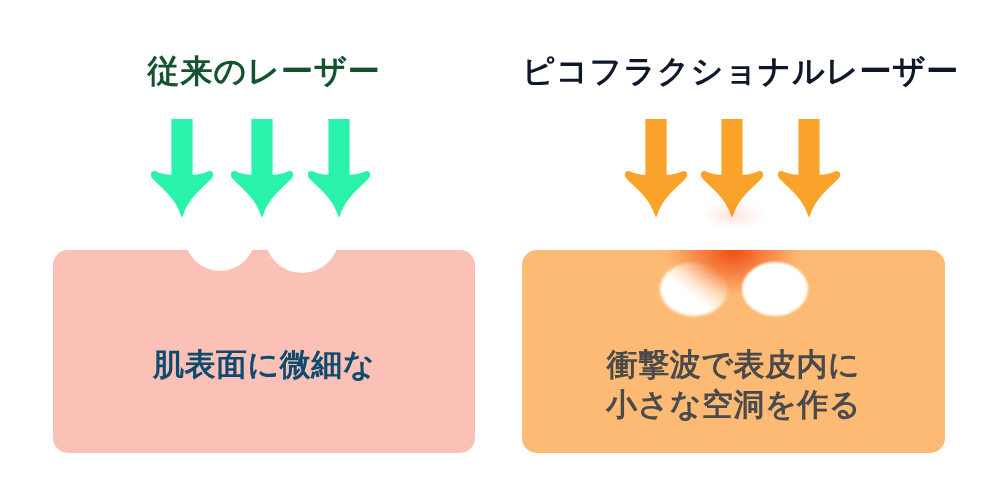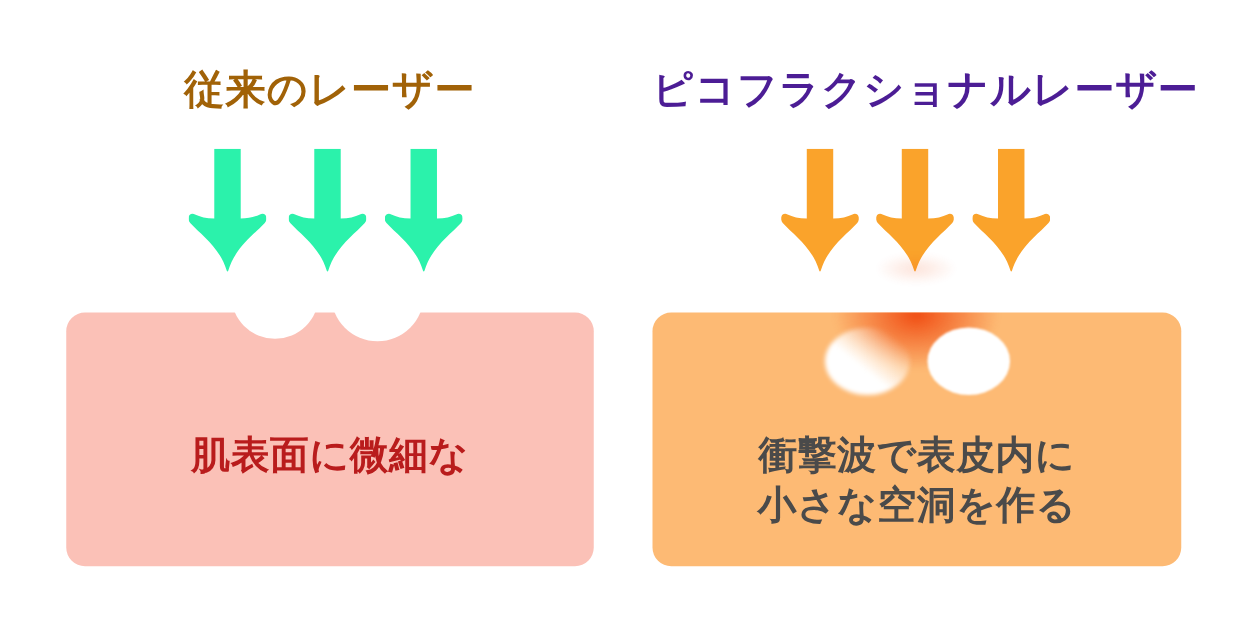--- a/index.html
+++ b/index.html
@@ -63,43 +63,43 @@
     left:220px; top:12px; width:66px; height:54px;
     background:#ffffff; filter: blur(1px);
   }
 </style>
 </head>
 <body>
 
 <div class="canvas">
 
   <div class="panel">
-    <h2 class="title title-left" style="color: #a16207;">従来のレーザー</h2>
+    <h2 class="title title-left" style="color: #14532d;">従来のレーザー</h2>
 
     <svg class="arrow p0a0" viewBox="0 0 64 104" style="fill: rgb(43, 242, 171);">
       <path d="M21 0 H43 V58 C49.5 58 55 56.5 59 54.6 C63.5 52.5 66.5 57.8 63 61.7 C53.5 72 38.5 82 32.6 101.5 C32.4 102.3 31.6 102.3 31.4 101.5 C25.5 82 10.5 72 1 61.7 C-2.5 57.8 0.5 52.5 5 54.6 C9 56.5 14.5 58 21 58 Z"></path>
     </svg>
     <svg class="arrow p0a1" viewBox="0 0 64 104" style="fill: rgb(43, 242, 171);">
       <path d="M21 0 H43 V58 C49.5 58 55 56.5 59 54.6 C63.5 52.5 66.5 57.8 63 61.7 C53.5 72 38.5 82 32.6 101.5 C32.4 102.3 31.6 102.3 31.4 101.5 C25.5 82 10.5 72 1 61.7 C-2.5 57.8 0.5 52.5 5 54.6 C9 56.5 14.5 58 21 58 Z"></path>
     </svg>
     <svg class="arrow p0a2" viewBox="0 0 64 104" style="fill: rgb(43, 242, 171);">
       <path d="M21 0 H43 V58 C49.5 58 55 56.5 59 54.6 C63.5 52.5 66.5 57.8 63 61.7 C53.5 72 38.5 82 32.6 101.5 C32.4 102.3 31.6 102.3 31.4 101.5 C25.5 82 10.5 72 1 61.7 C-2.5 57.8 0.5 52.5 5 54.6 C9 56.5 14.5 58 21 58 Z"></path>
     </svg>
 
     <div class="skin skin-left" style="background-color: rgb(251, 193, 183);">
-      <p class="desc" style="color: #b91c1c;">
+      <p class="desc" style="color: #0c4a6e;">
         <span>肌表面に微細な</span><br>
       </p>
     </div>
     <div class="hole hole1"></div>
     <div class="hole hole2"></div>
   </div>
 
   <div class="panel">
-    <h2 class="title title-right" style="color: #4c1d95;">ピコフラクショナルレーザー</h2>
+    <h2 class="title title-right" style="color: #0f172a;">ピコフラクショナルレーザー</h2>
 
     <svg class="arrow p1a0" viewBox="0 0 64 104" style="fill: rgb(250, 163, 43);">
       <path d="M21 0 H43 V58 C49.5 58 55 56.5 59 54.6 C63.5 52.5 66.5 57.8 63 61.7 C53.5 72 38.5 82 32.6 101.5 C32.4 102.3 31.6 102.3 31.4 101.5 C25.5 82 10.5 72 1 61.7 C-2.5 57.8 0.5 52.5 5 54.6 C9 56.5 14.5 58 21 58 Z"></path>
     </svg>
     <svg class="arrow p1a1" viewBox="0 0 64 104" style="fill: rgb(250, 163, 43);">
       <path d="M21 0 H43 V58 C49.5 58 55 56.5 59 54.6 C63.5 52.5 66.5 57.8 63 61.7 C53.5 72 38.5 82 32.6 101.5 C32.4 102.3 31.6 102.3 31.4 101.5 C25.5 82 10.5 72 1 61.7 C-2.5 57.8 0.5 52.5 5 54.6 C9 56.5 14.5 58 21 58 Z"></path>
     </svg>
     <svg class="arrow p1a2" viewBox="0 0 64 104" style="fill: rgb(250, 163, 43);">
       <path d="M21 0 H43 V58 C49.5 58 55 56.5 59 54.6 C63.5 52.5 66.5 57.8 63 61.7 C53.5 72 38.5 82 32.6 101.5 C32.4 102.3 31.6 102.3 31.4 101.5 C25.5 82 10.5 72 1 61.7 C-2.5 57.8 0.5 52.5 5 54.6 C9 56.5 14.5 58 21 58 Z"></path>
     </svg>

